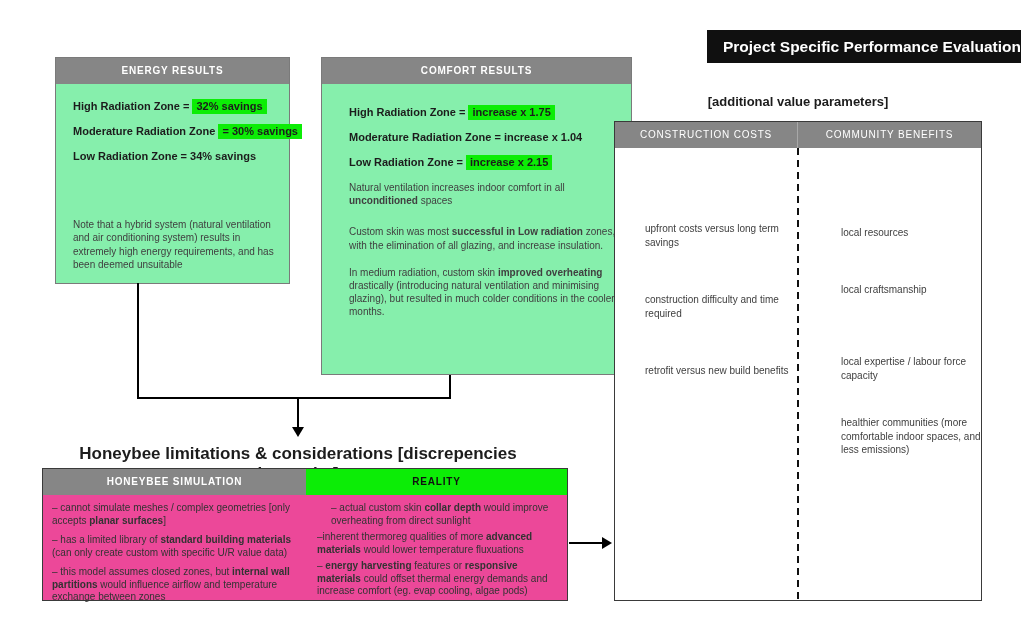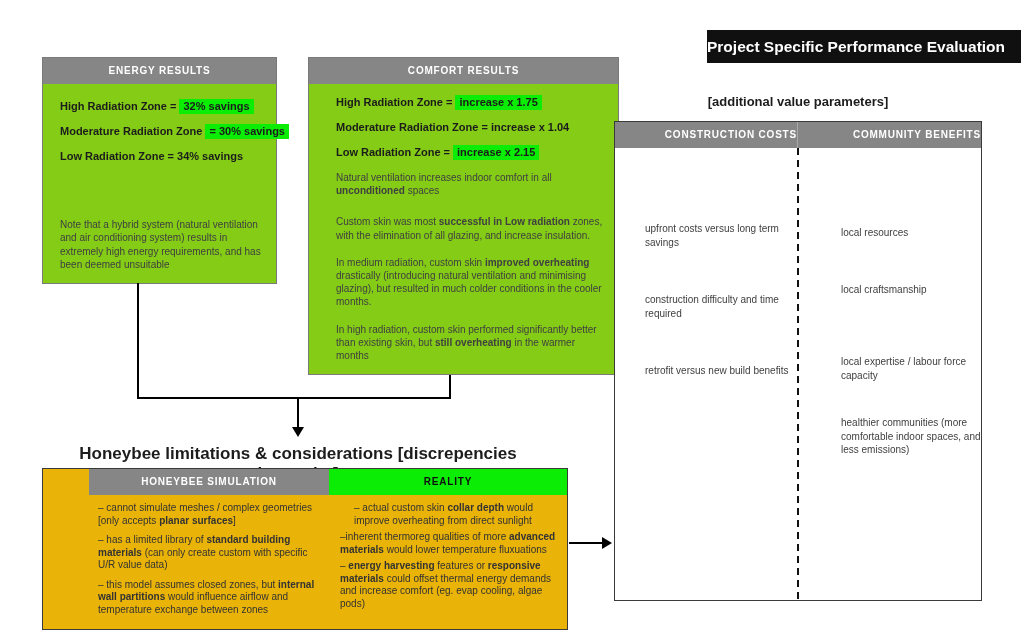--- a/index.html
+++ b/index.html
@@ -1,60 +1,60 @@
 <!DOCTYPE html>
 <html style="--gray: #868686; --green: #0ced06;"><head>
 <meta charset="utf-8">
 <style>
   html,body{margin:0;padding:0;background:#fff;}
   #canvas{position:relative;width:1024px;height:640px;background:#ffffff;overflow:hidden;
           font-family:"Liberation Sans",sans-serif;color:#222;}
 
   
-  .box{position:absolute;background:#84cc16;border:1px solid #7a7a7a;box-sizing:border-box;}
+  .box{position:absolute;background:#86efac;border:1px solid #7a7a7a;box-sizing:border-box;margin-left:13px;}
   .box-header{height:26px;line-height:26px;text-align:center;background:var(--gray,#868686);
               color:#fff;font-size:10px;font-weight:700;letter-spacing:.8px;}
   .box-content{padding:16px 12px 10px 17px;}
   .result-line{font-size:11px;font-weight:700;color:#1c1c1c;margin-bottom:13px;white-space:nowrap;}
   .hl{background:var(--green,#0e0);padding:1px 4px 2px 4px;}
   .para{font-size:10px;line-height:1.32;color:#404040;margin:0 0 14px 0;}
   .note{position:absolute;left:17px;right:10px;bottom:12px;font-size:10px;line-height:1.32;color:#404040;}
 
   
   .title-box{position:absolute;left:707px;top:30px;width:314px;height:33px;background:#101010;
-             color:#fff;font-size:15.5px;font-weight:700;text-align:left;line-height:33px;}
+             color:#fff;font-size:15.5px;font-weight:700;text-align:right;line-height:33px;}
 
   
   .vline,.hline{position:absolute;background:#000;}
   .vline{width:2px;} .hline{height:2px;}
   .arrowhead-down{position:absolute;width:0;height:0;border-left:6px solid transparent;
                   border-right:6px solid transparent;border-top:10px solid #000;}
   .arrowhead-right{position:absolute;width:0;height:0;border-top:6px solid transparent;
                    border-bottom:6px solid transparent;border-left:10px solid #000;}
 
   
-  .hb-box{position:absolute;left:42px;top:468px;width:526px;height:162px;border:1px solid #3a3a3a;
-          background:#eab308;box-sizing:border-box;padding-left:46px;}
+  .hb-box{position:absolute;left:42px;top:468px;width:526px;height:133px;border:1px solid #3a3a3a;
+          background:#ec4899;box-sizing:border-box;}
   .hb-headers{display:flex;height:26px;}
   .hb-headers .cell{line-height:26px;text-align:center;font-size:10px;font-weight:700;letter-spacing:.8px;}
   .hb-headers .sim{width:50.2%;background:var(--gray,#868686);color:#fff;}
   .hb-headers .real{width:49.8%;background:var(--green,#0e0);color:#101010;}
   .hb-body{display:flex;}
   .hb-col{width:50%;box-sizing:border-box;padding:7px 8px 4px 9px;}
   .hb-col.right{padding-left:12px;}
   .hb-item{font-size:10px;line-height:1.25;color:#333;margin-bottom:7px;}
   .hb-col.right .hb-item{margin-bottom:4px;}
   .hb-item.indent{margin-left:14px;}
 
   
   .vtable{position:absolute;left:614px;top:121px;width:368px;height:480px;border:1px solid #3a3a3a;
           background:#fff;box-sizing:border-box;}
   .vtable-headers{display:flex;height:26px;}
-  .vtable-headers .cell{width:50%;line-height:26px;text-align:right;background:var(--gray,#868686);
-                        color:#fff;font-size:10px;font-weight:700;letter-spacing:.8px;}
+  .vtable-headers .cell{width:50%;line-height:26px;text-align:center;background:var(--gray,#868686);
+                        color:#fff;font-size:10px;font-weight:400;letter-spacing:.8px;}
   .vtable-headers .cell:first-child{border-right:1px solid #a8a8a8;box-sizing:border-box;}
   .dashed-divider{position:absolute;left:50%;top:26px;bottom:0;width:2px;margin-left:-1px;
                   background:repeating-linear-gradient(to bottom,#111 0 7px,transparent 7px 12px);}
   .tbl-item{position:absolute;font-size:10px;line-height:1.35;color:#404040;}
   .tbl-item.l{left:30px;width:160px;}
   .tbl-item.r{left:226px;width:140px;}
 
   .flow-label{position:absolute;left:78px;top:444px;width:440px;text-align:center;
               font-size:17px;font-weight:700;color:#1c1c1c;}
   .params-label{position:absolute;left:614px;top:94px;width:368px;text-align:center;
@@ -72,28 +72,27 @@
     <div class="box-content">
       <div class="result-line"><span>High Radiation Zone = </span><span class="hl">32% savings</span></div>
       <div class="result-line"><span>Moderature Radiation Zone </span><span class="hl">= 30% savings</span></div>
       <div class="result-line"><span>Low Radiation Zone = 34% savings</span></div>
     </div>
     <div class="note">Note that a hybrid system (natural ventilation and air conditioning system) results in extremely high energy requirements, and has been deemed unsuitable</div>
   </div>
 
   <div class="box" style="left:308px;top:57px;width:311px;height:318px;">
     <div class="box-header">COMFORT RESULTS</div>
-    <div class="box-content" style="padding:12px 14px 8px 27px;">
+    <div class="box-content" style="padding:22px 14px 8px 27px;">
       <div class="result-line"><span>High Radiation Zone = </span><span class="hl">increase x 1.75</span></div>
       <div class="result-line"><span>Moderature Radiation Zone = increase x 1.04</span></div>
       <div class="result-line"><span>Low Radiation Zone = </span><span class="hl">increase x 2.15</span></div>
       <p class="para"><span>Natural ventilation increases indoor comfort in all </span><span style="font-weight: 700;">unconditioned</span><span> spaces</span></p>
       <p class="para" style="margin-top:18px;"><span>Custom skin was most </span><span style="font-weight: 700;">successful in Low radiation</span><span> zones, with the elimination of all glazing, and increase insulation.</span></p>
       <p class="para"><span>In medium radiation, custom skin </span><span style="font-weight: 700;">improved overheating</span><span> drastically (introducing natural ventilation and minimising glazing), but resulted in much colder conditions in the cooler months.</span></p>
-      <p class="para"><span>In high radiation, custom skin performed significantly better than existing skin, but </span><span style="font-weight: 700;">still overheating</span><span> in the warmer months</span></p>
     </div>
   </div>
 
   <div class="vline" style="left:137px;top:283px;height:116px;"></div>
   <div class="vline" style="left:449px;top:375px;height:24px;"></div>
   <div class="hline" style="left:137px;top:397px;width:314px;"></div>
   <div class="vline" style="left:297px;top:399px;height:28px;"></div>
   <div class="arrowhead-down" style="left:292px;top:427px;"></div>
 
   <div class="flow-label">Honeybee limitations &amp; considerations [discrepencies in results]</div>

